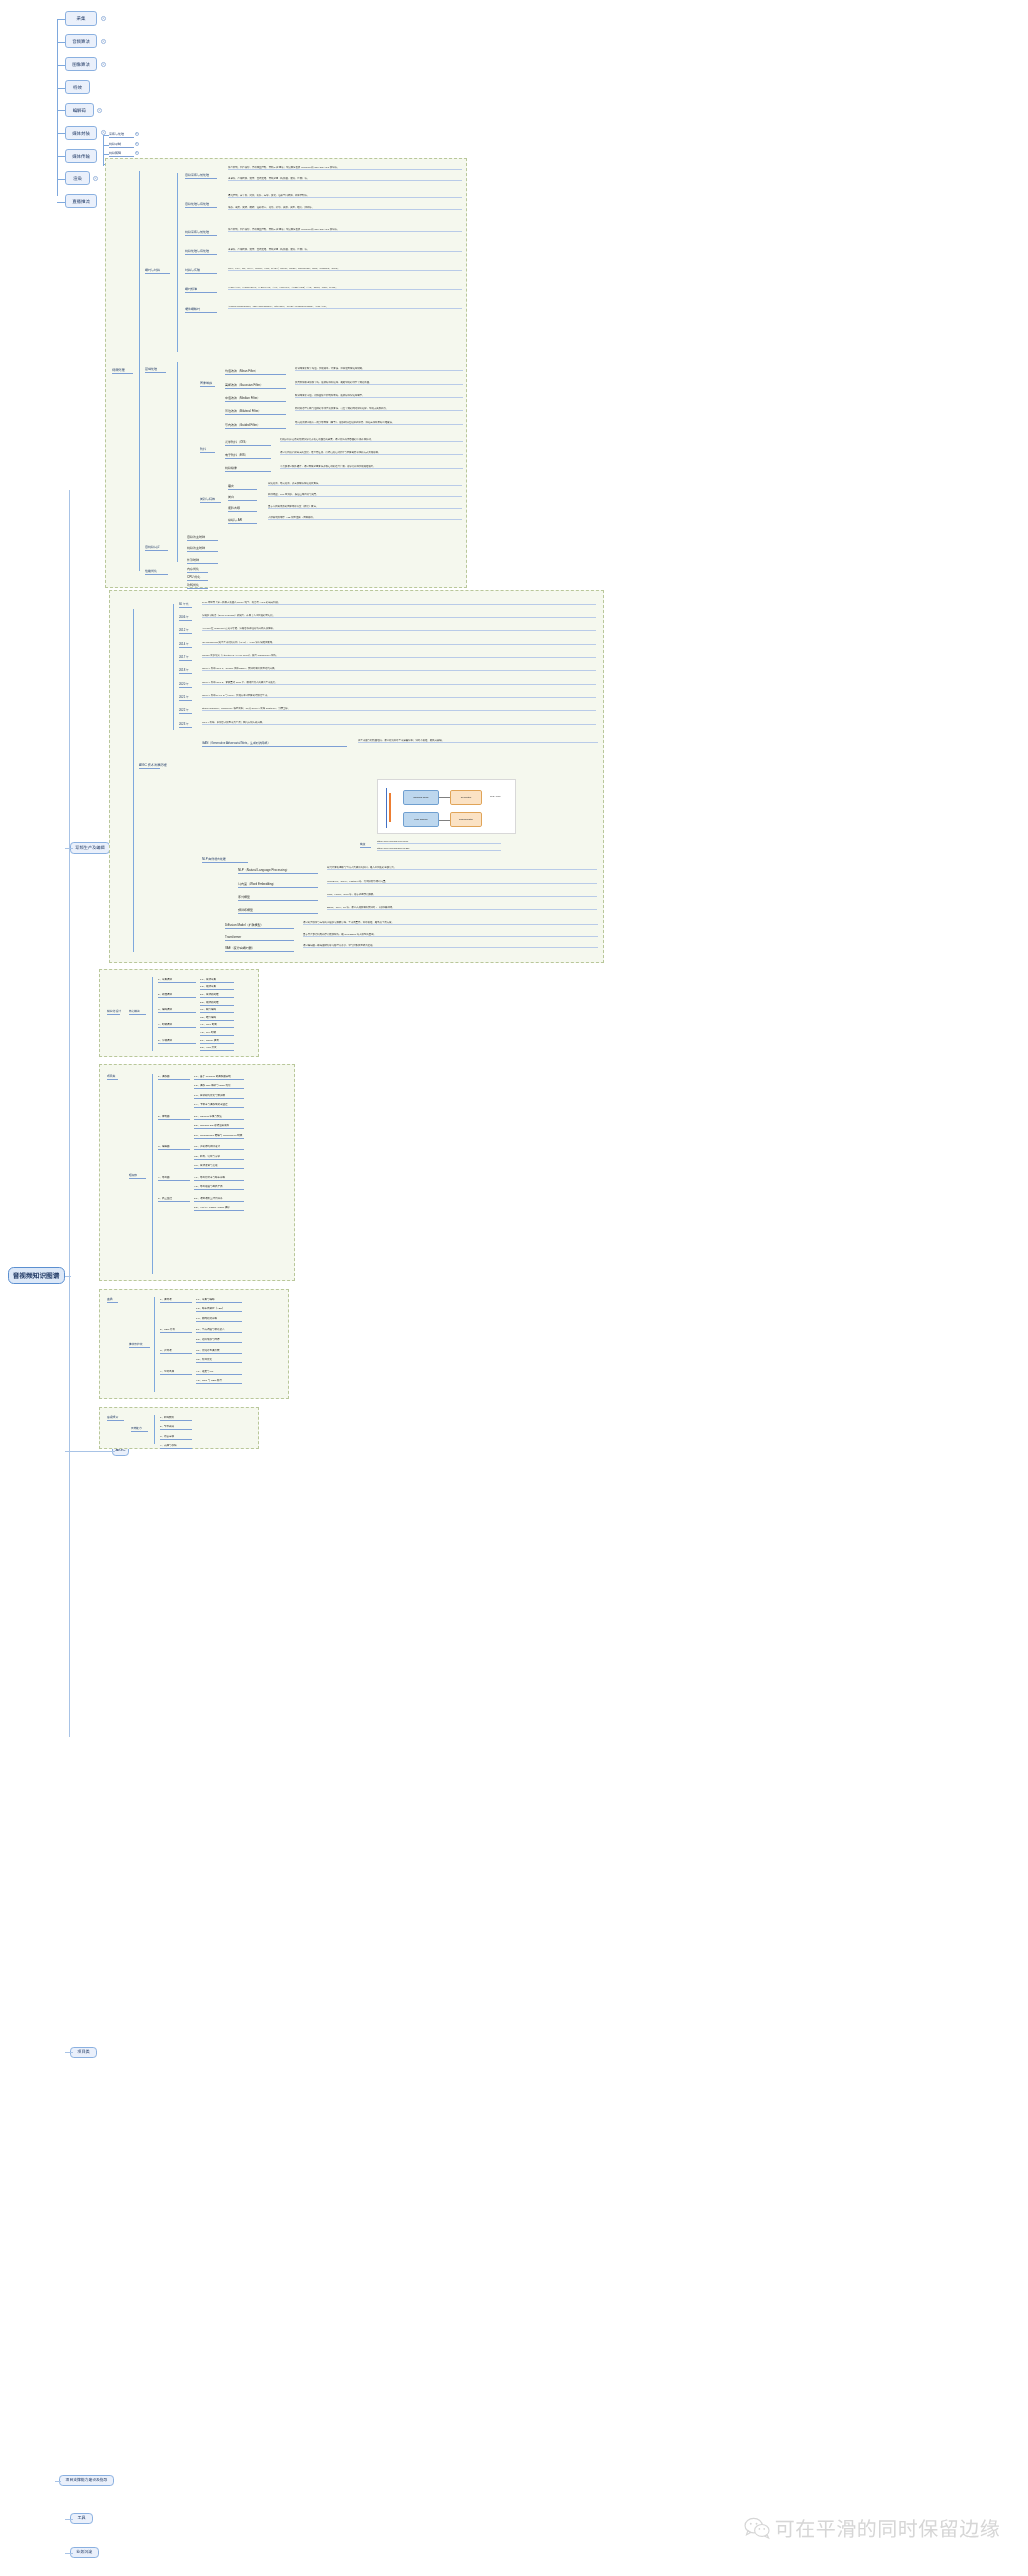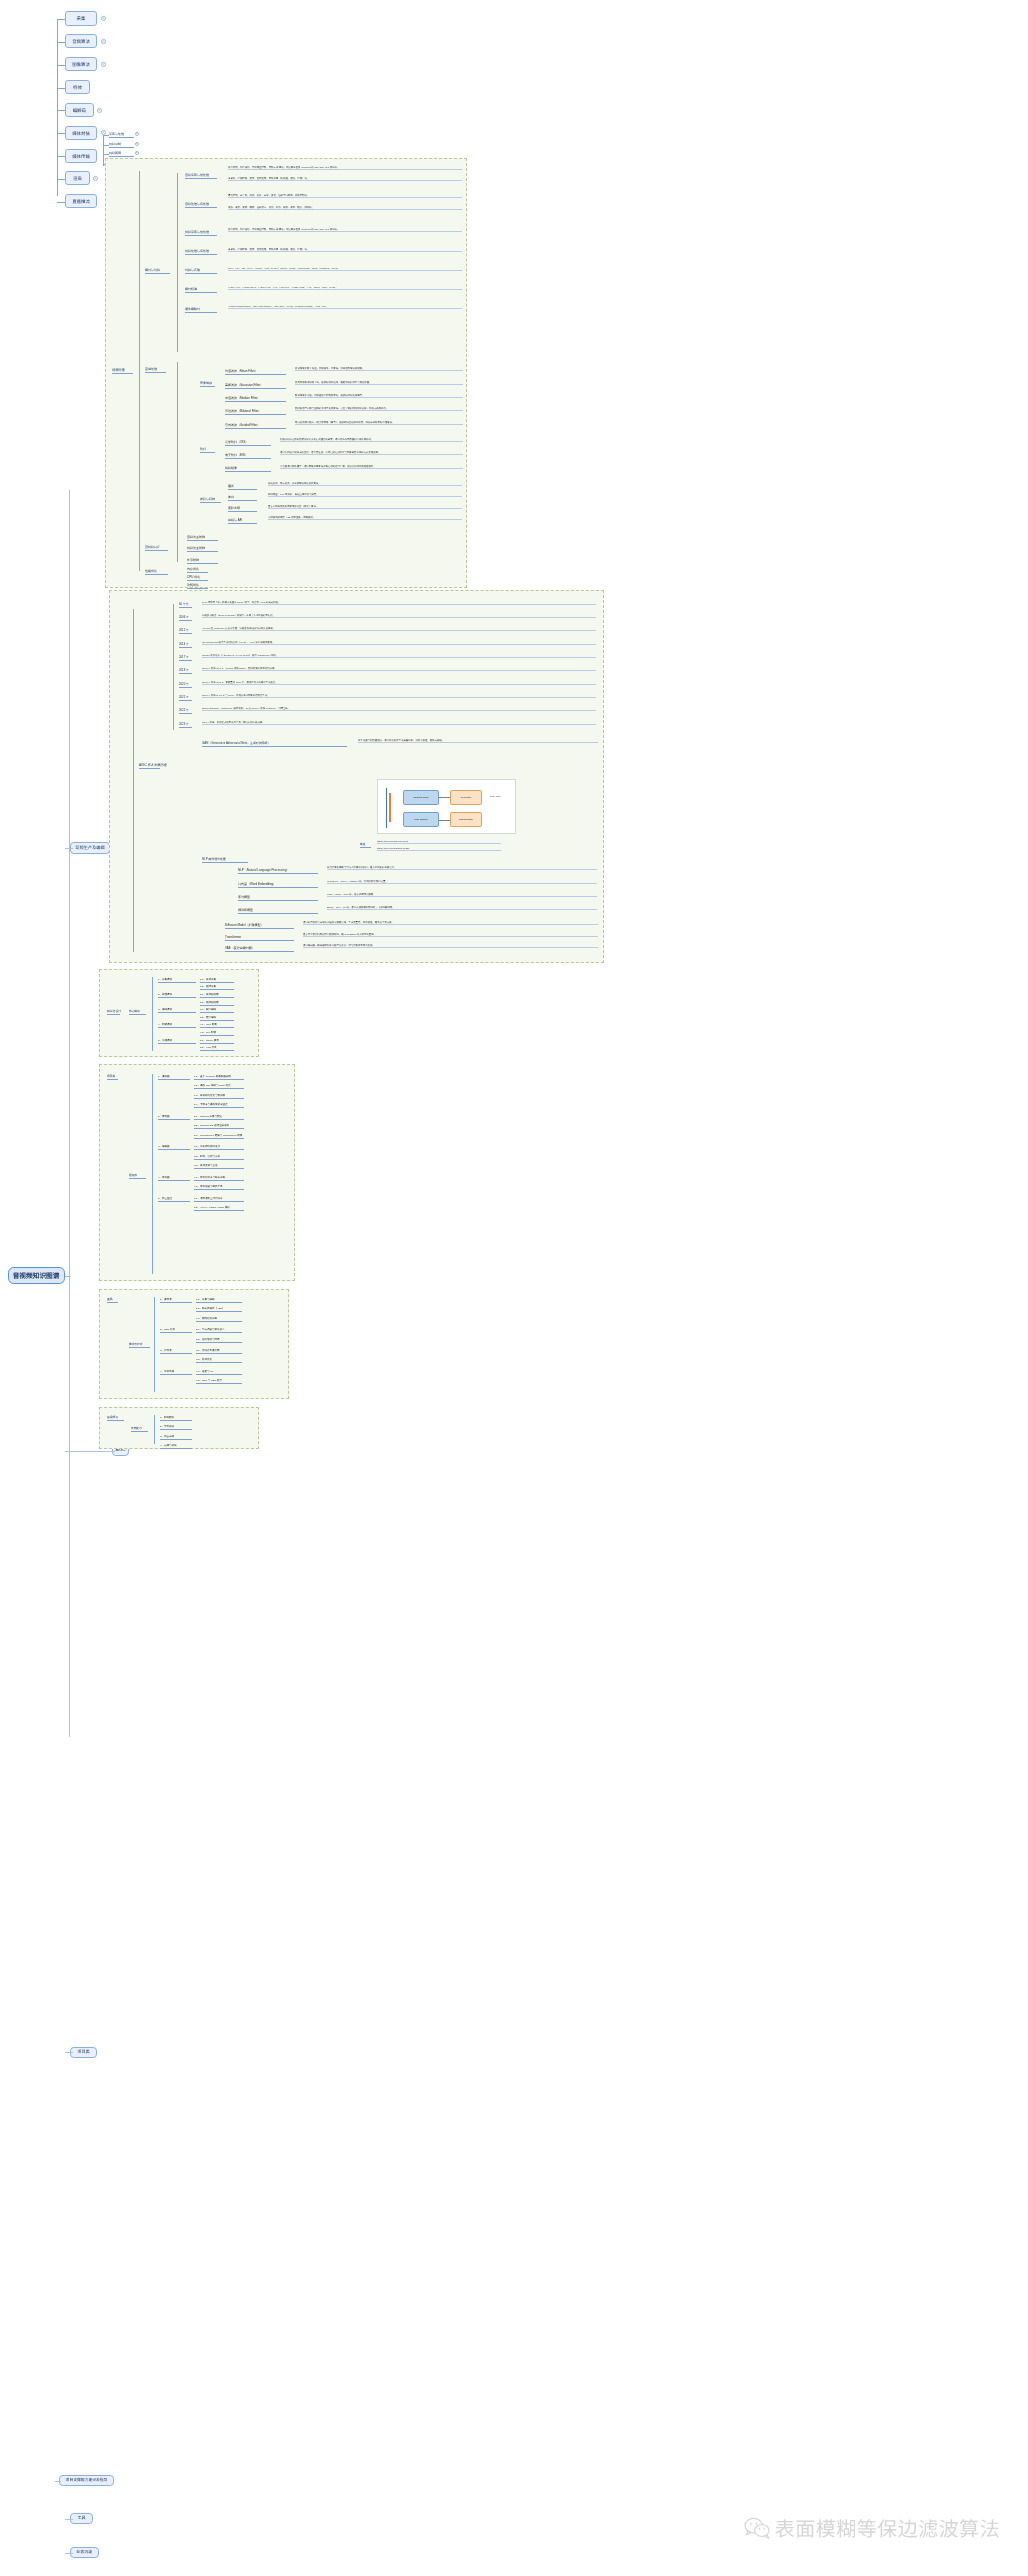--- a/index.html
+++ b/index.html
@@ -399,15 +399,15 @@
       <ellipse cx="10" cy="9" rx="9" ry="7.5" fill="none" stroke="#d6d6d6" stroke-width="1.2"></ellipse>
       <path d="M4 14 L2.5 18.5 L7 16.2 Z" fill="none" stroke="#d6d6d6" stroke-width="1.2"></path>
       <circle cx="7" cy="7" r="1" fill="#d6d6d6"></circle>
       <circle cx="13" cy="7" r="1" fill="#d6d6d6"></circle>
       <ellipse cx="18.5" cy="14" rx="7.5" ry="6.2" fill="#ffffff" stroke="#d6d6d6" stroke-width="1.2"></ellipse>
       <path d="M24 18.5 L25.6 22 L21.6 20 Z" fill="#ffffff" stroke="#d6d6d6" stroke-width="1.2"></path>
       <circle cx="16" cy="12.5" r="0.9" fill="#d6d6d6"></circle>
       <circle cx="21" cy="12.5" r="0.9" fill="#d6d6d6"></circle>
     </svg>
   </span>
-  <span>表面模糊等保边滤波算法</span>
+  <span>可在平滑的同时保留边缘</span>
 </div>
 
 
 </body></html>

